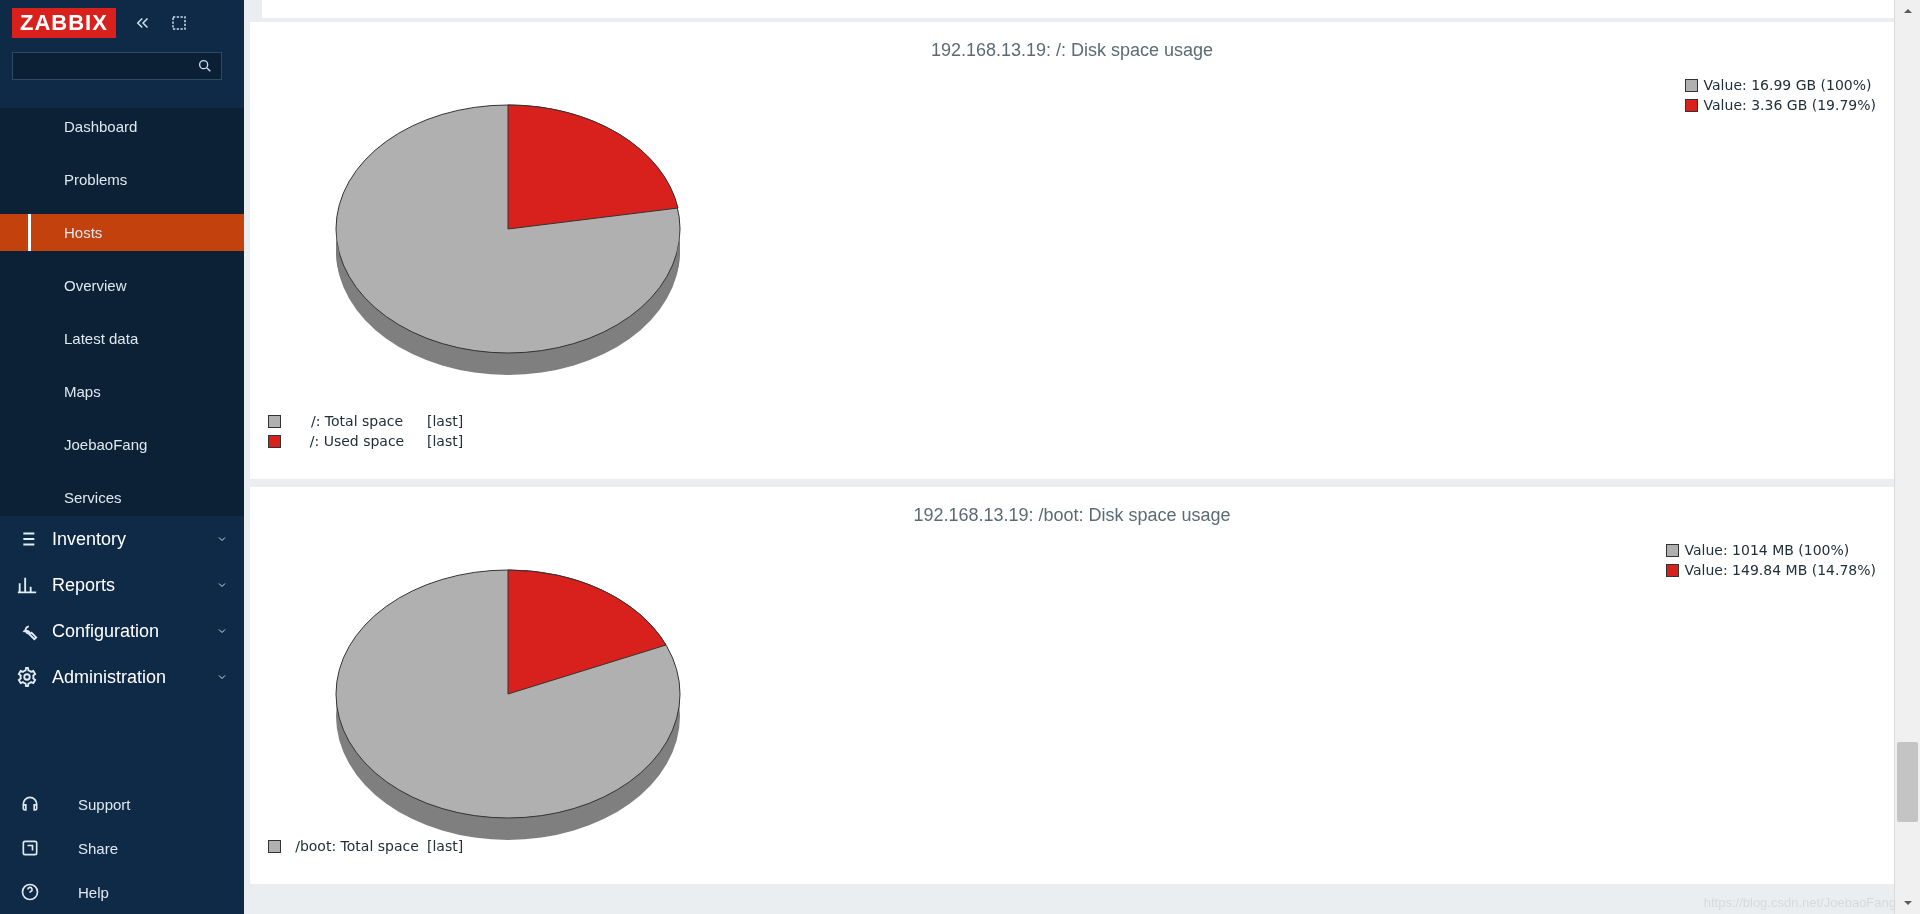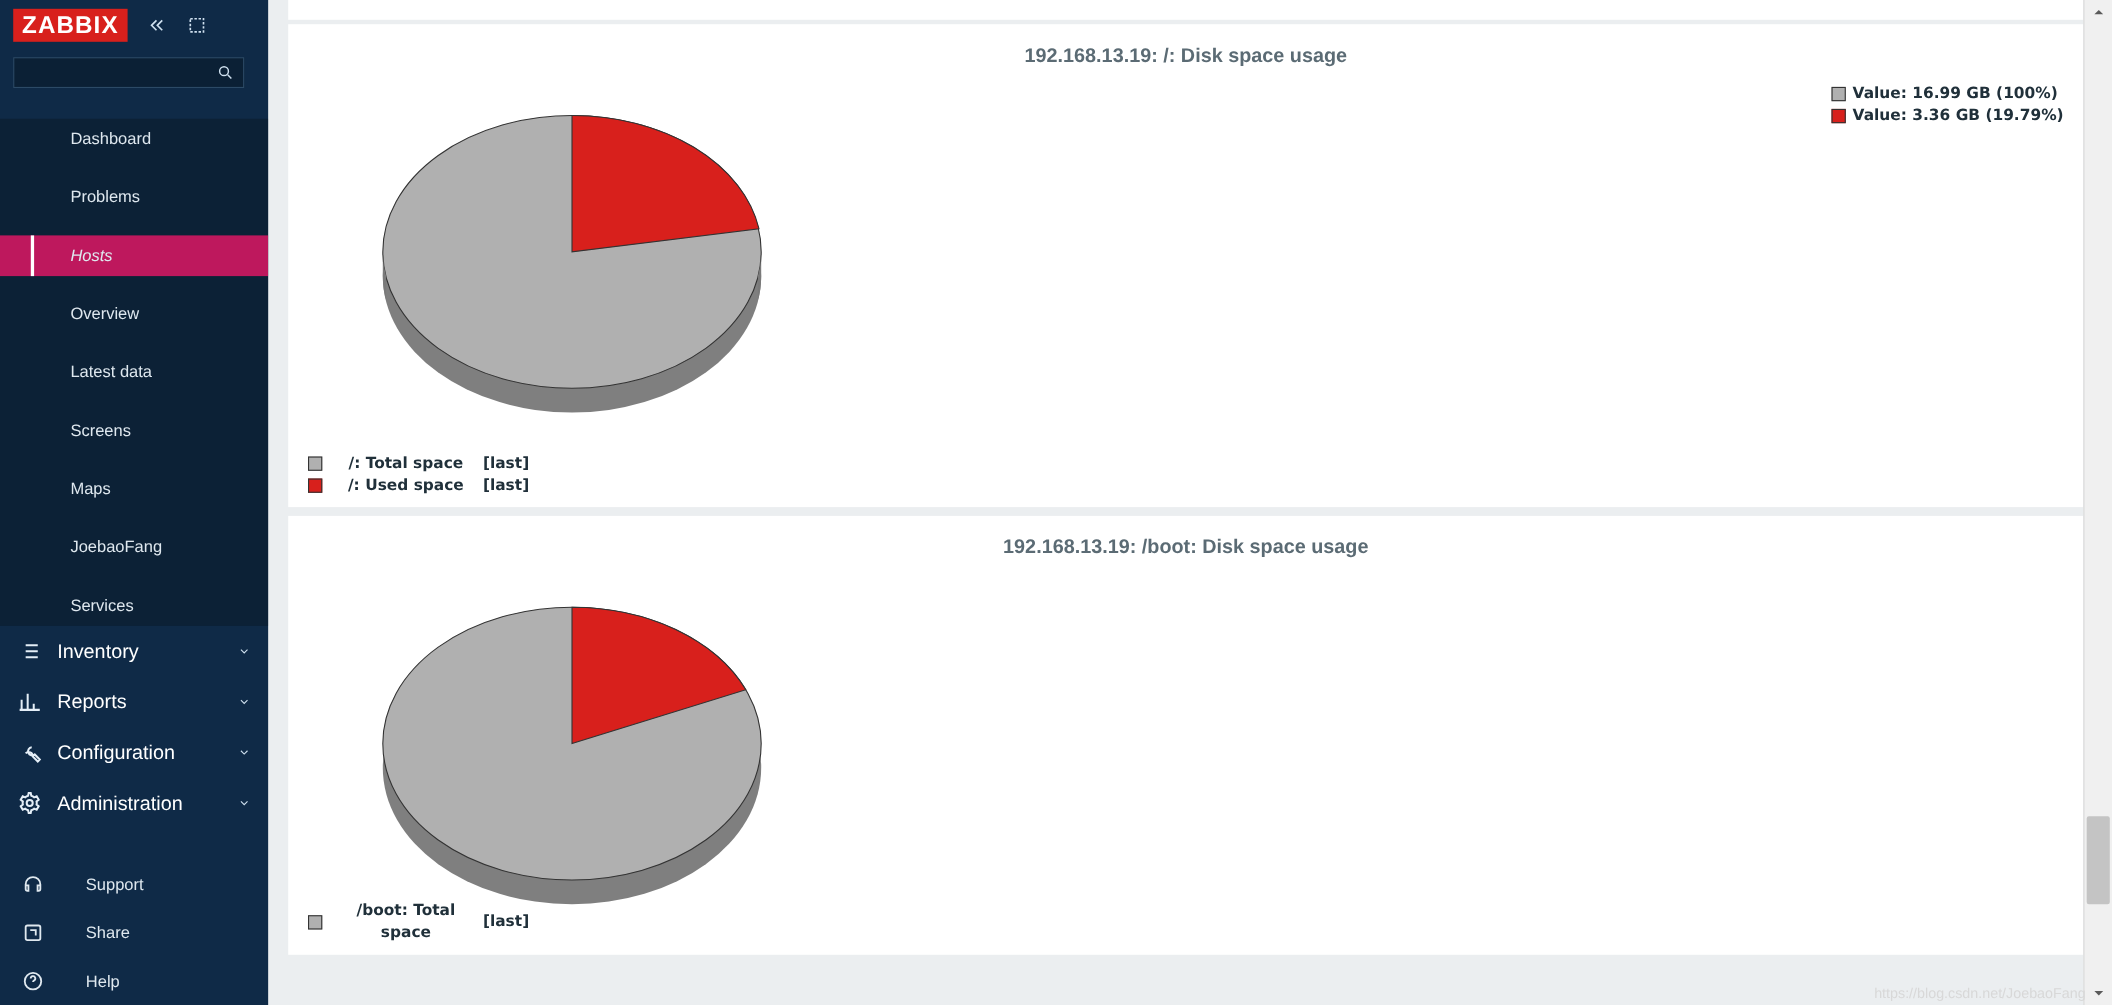--- a/index.html
+++ b/index.html
@@ -12,30 +12,30 @@
   .search-wrap { padding:6px 12px 12px; }
   .search { display:flex; align-items:center; background:#0b2035; border:1px solid #2c4a66; width:210px; height:28px; padding:0 8px; }
   .search input { flex:1; background:transparent; border:none; outline:none; color:#fff; font-size:13px; }
   .search svg { width:16px; height:16px; stroke:#cfe0ef; fill:none; stroke-width:2; }
   .nav { flex:1; overflow:auto; }
   .nav-sec { display:flex; align-items:center; padding:12px 16px; cursor:pointer; color:#fff; font-size:18px; }
   .nav-sec .sec-ico { width:22px; height:22px; margin-right:14px; stroke:#e4eef7; fill:none; stroke-width:2; }
   .nav-sec .chev { margin-left:auto; width:12px; height:12px; stroke:#cfe0ef; fill:none; stroke-width:2; }
   .sub { background:#0c2136; }
   .sub-item { padding:10px 10px 10px 64px; cursor:pointer; color:#dfe8ef; font-size:15px;margin-top:16px; }
-  .sub-item.active { background:#be185d; position:relative;font-style:italic; }
+  .sub-item.active { background:#c2410c; position:relative; }
   .sub-item.active::before { content:""; position:absolute; left:28px; top:0; bottom:0; width:3px; background:#fff; }
   .sb-foot { padding:8px 0 0; }
   .foot-item { display:flex; align-items:center; padding:12px 20px; cursor:pointer; color:#dfe8ef; font-size:15px;gap:20px; }
   .foot-item svg { width:20px; height:20px; margin-right:18px; stroke:#dfe8ef; fill:none; stroke-width:2; }
   
   .main { position:absolute; left:244px; top:0; right:26px; height:914px; background:#ebeef0; overflow:hidden; }
   .toolbar-strip { margin:0 0 4px 18px; height:18px; background:#fff; }
   .panels { }
-  .panel { background:#fff; margin:0 0 8px 18px; padding:12px 18px 10px; position:relative;font-weight:bold; }
+  .panel { background:#fff; margin:0 0 8px 6px; padding:12px 18px 28px; position:relative; }
   .panel-title { text-align:center; font-size:18px; color:#5b6b74; padding:6px 0 10px; }
   .panel-body { position:relative; min-height:340px; }
   .pie-wrap { position:absolute; left:60px; top:12px; width:360px; height:300px; }
   .value-legend { position:absolute; right:0; top:4px; font-family:"DejaVu Sans","Segoe UI",Arial,sans-serif; font-size:14px; color:#20303a; line-height:20px; }
   .value-legend .row { display:flex; align-items:center; white-space:nowrap; }
   .lgbox { display:inline-block; width:13px; height:13px; border:1px solid #333; margin-right:6px; }
   .bottom-legend { font-family:"DejaVu Sans","Segoe UI",Arial,sans-serif; font-size:14px; color:#20303a; line-height:20px; }
   .bottom-legend .row { display:flex; align-items:center;text-align:center; }
   .bottom-legend .name { width:140px; }
   .bottom-legend .agg { color:#20303a; }
@@ -71,21 +71,20 @@
     </div>
   </div>
   <div class="nav">
 
     <div class="sub">
       <div class="sub-item">Dashboard</div>
       <div class="sub-item">Problems</div>
       <div class="sub-item active">Hosts</div>
       <div class="sub-item">Overview</div>
       <div class="sub-item">Latest data</div>
-      <div class="sub-item">Screens</div>
       <div class="sub-item">Maps</div>
       <div class="sub-item">JoebaoFang</div>
       <div class="sub-item">Services</div>
     </div>
 
     <div class="nav-sec">
       <svg class="sec-ico" viewBox="0 0 24 24">
           <path d="M8 6h12M8 12h12M8 18h12M4 6h.01M4 12h.01M4 18h.01"></path>
         </svg>
       <span>Inventory</span>
@@ -194,20 +193,30 @@
     <div class="panel">
       <div class="panel-title">192.168.13.19: /boot: Disk space usage</div>
       <div class="panel-body" style="min-height:300px">
         <div class="pie-wrap">
           <svg viewBox="0 0 360 300" width="360" height="300">
             <ellipse cx="180" cy="168" rx="172" ry="124" fill="#7f7f7f"></ellipse>
             <ellipse cx="180" cy="146" rx="172" ry="124" fill="#b0b0b0" stroke="#333" stroke-width="1"></ellipse>
             <path d="M180 146 L180 22 A172 124 0 0 1 338 97 Z" fill="#d8201c" stroke="#333" stroke-width="1"></path>
           </svg>
         </div>
+        <div class="value-legend">
+          <div class="row">
+              <span class="lgbox" style="background:#b0b0b0"></span>
+              <span>Value: 1014 MB (100%)</span>
+            </div>
+          <div class="row">
+              <span class="lgbox" style="background:#d8201c"></span>
+              <span>Value: 149.84 MB (14.78%)</span>
+            </div>
+        </div>
       </div>
       <div class="bottom-legend">
         <div class="row">
             <span class="lgbox" style="background:#b0b0b0"></span>
             <span class="name">/boot: Total space</span>
             <span class="agg">[last]</span>
           </div>
       </div>
     </div>
 

